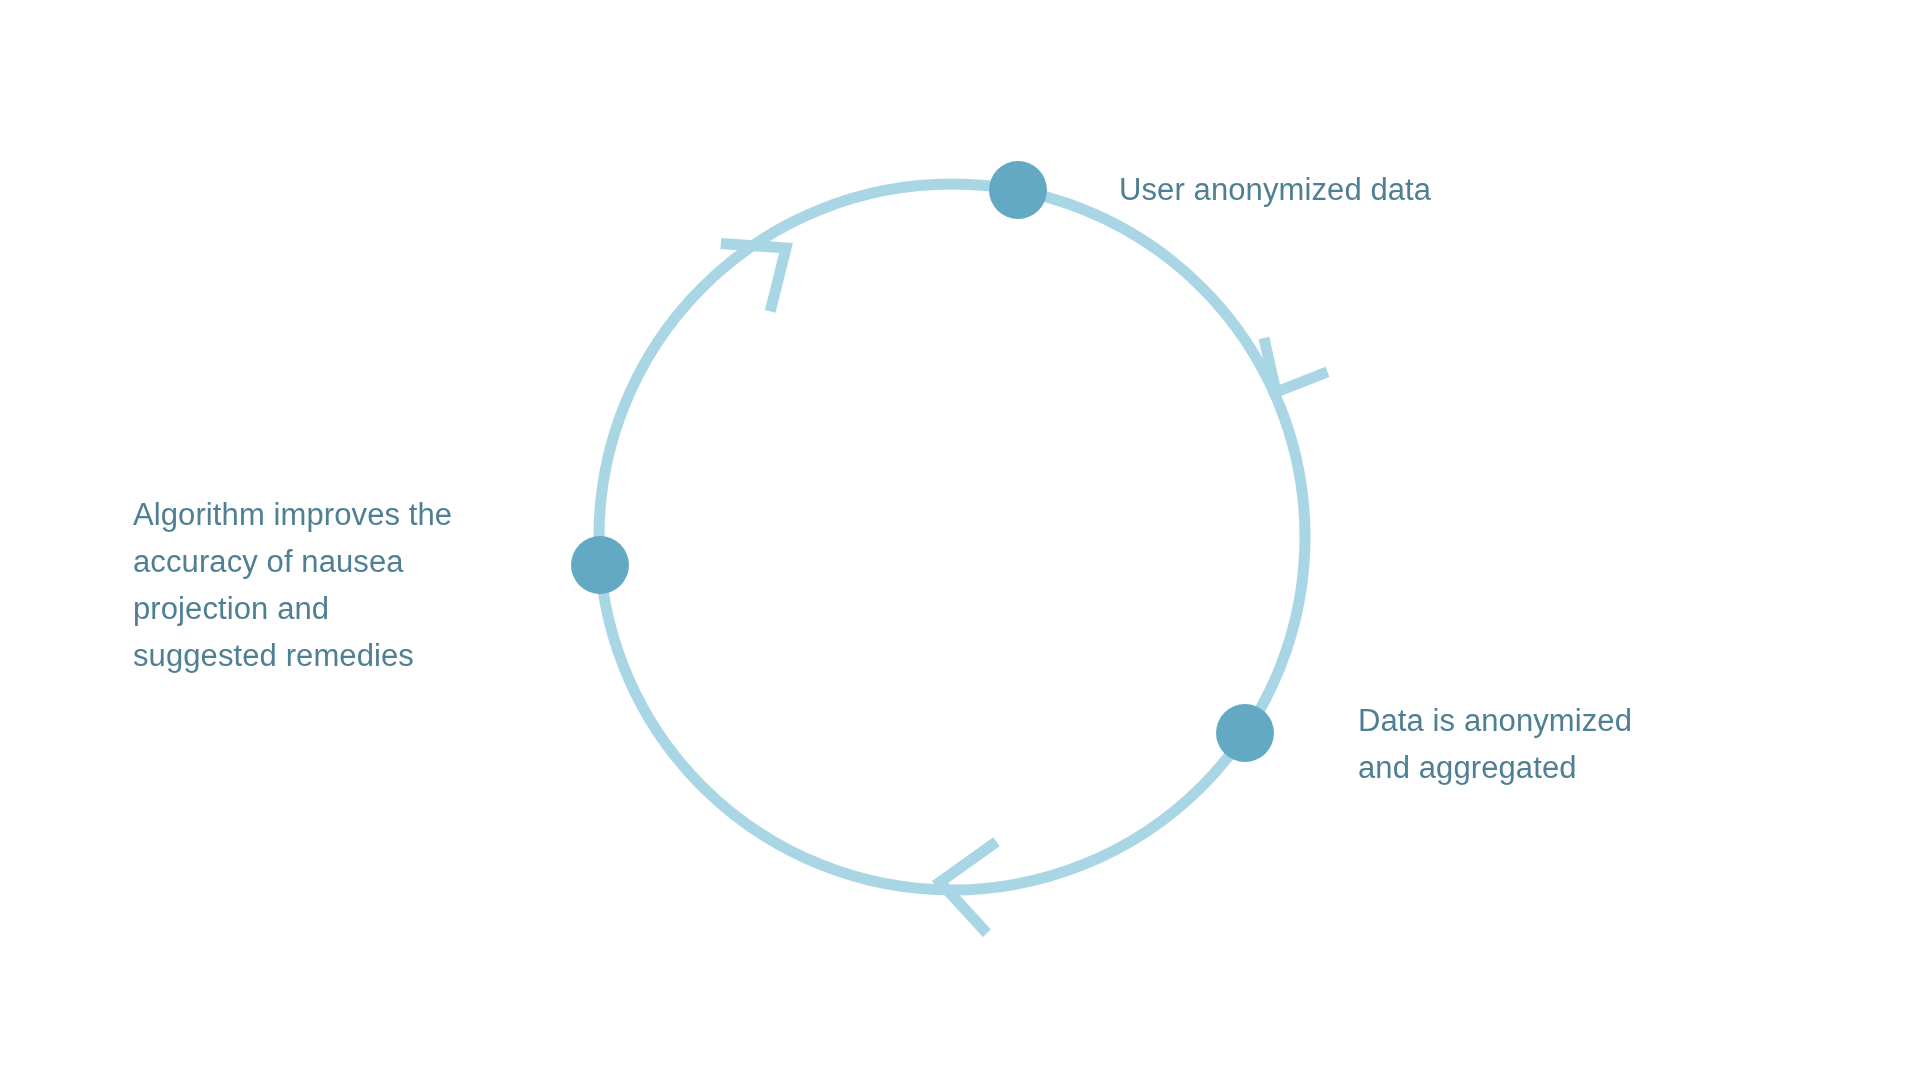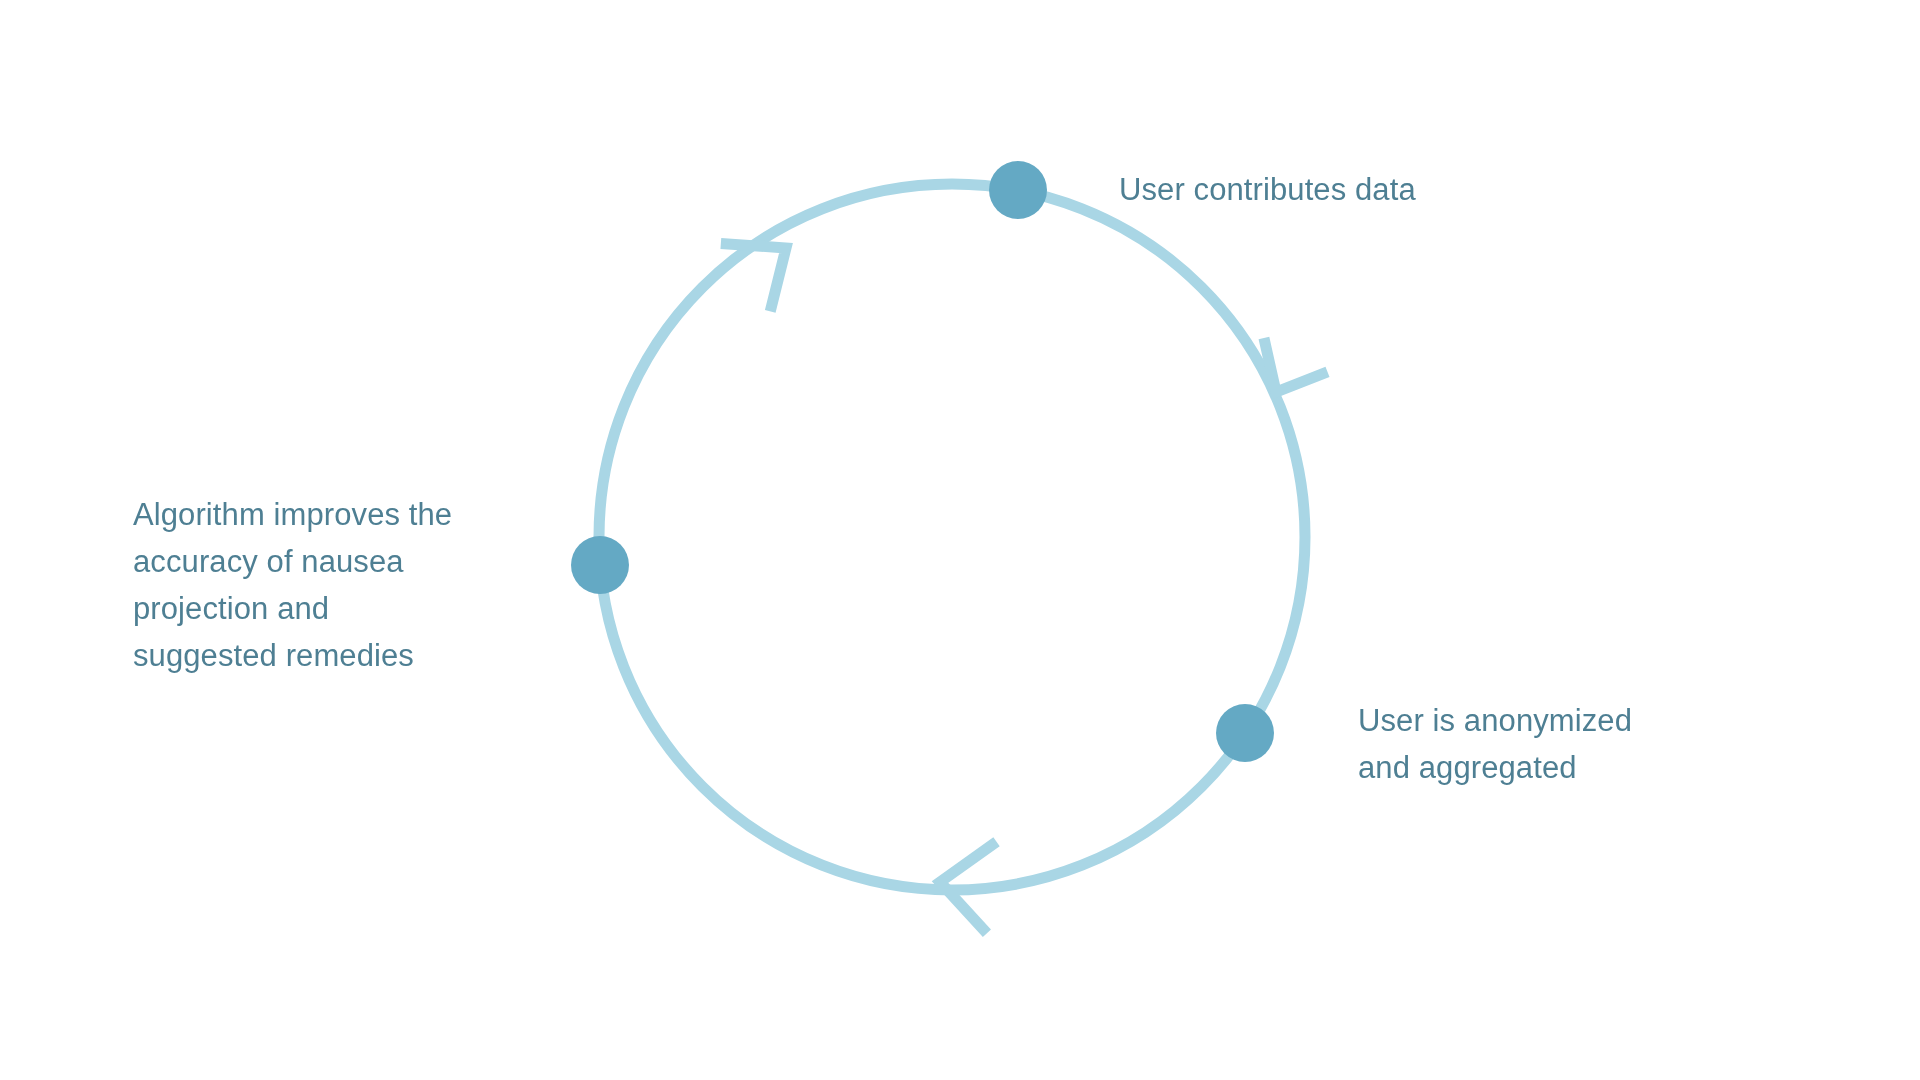--- a/index.html
+++ b/index.html
@@ -71,23 +71,23 @@
 
     <g transform="translate(786,248) rotate(-36)">
       <path d="M -50 -42 L 0 0 L -50 42" fill="none" stroke="#A9D6E5" stroke-width="11" stroke-linecap="butt" stroke-linejoin="miter"></path>
     </g>
 
     <circle cx="1018" cy="190" r="29" fill="#64A9C4"></circle>
     <circle cx="1245" cy="733" r="29" fill="#64A9C4"></circle>
     <circle cx="600" cy="565" r="29" fill="#64A9C4"></circle>
   </svg>
 
-  <div class="label label-top">User contributes data</div>
+  <div class="label label-top">User anonymized data</div>
 
-  <div class="label label-right">User is anonymized
+  <div class="label label-right">Data is anonymized
 and aggregated</div>
 
   <div class="label label-left">Algorithm improves the
 accuracy of nausea
 projection and
 suggested remedies</div>
 
 </div>
 
 </body></html>

